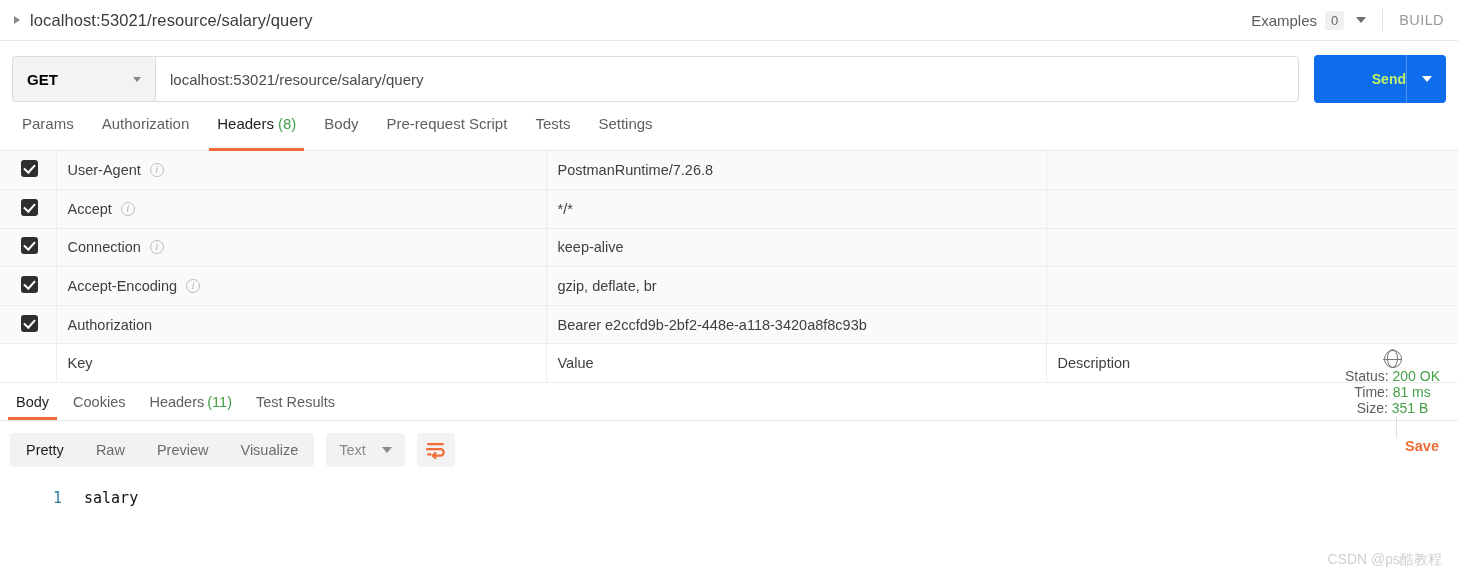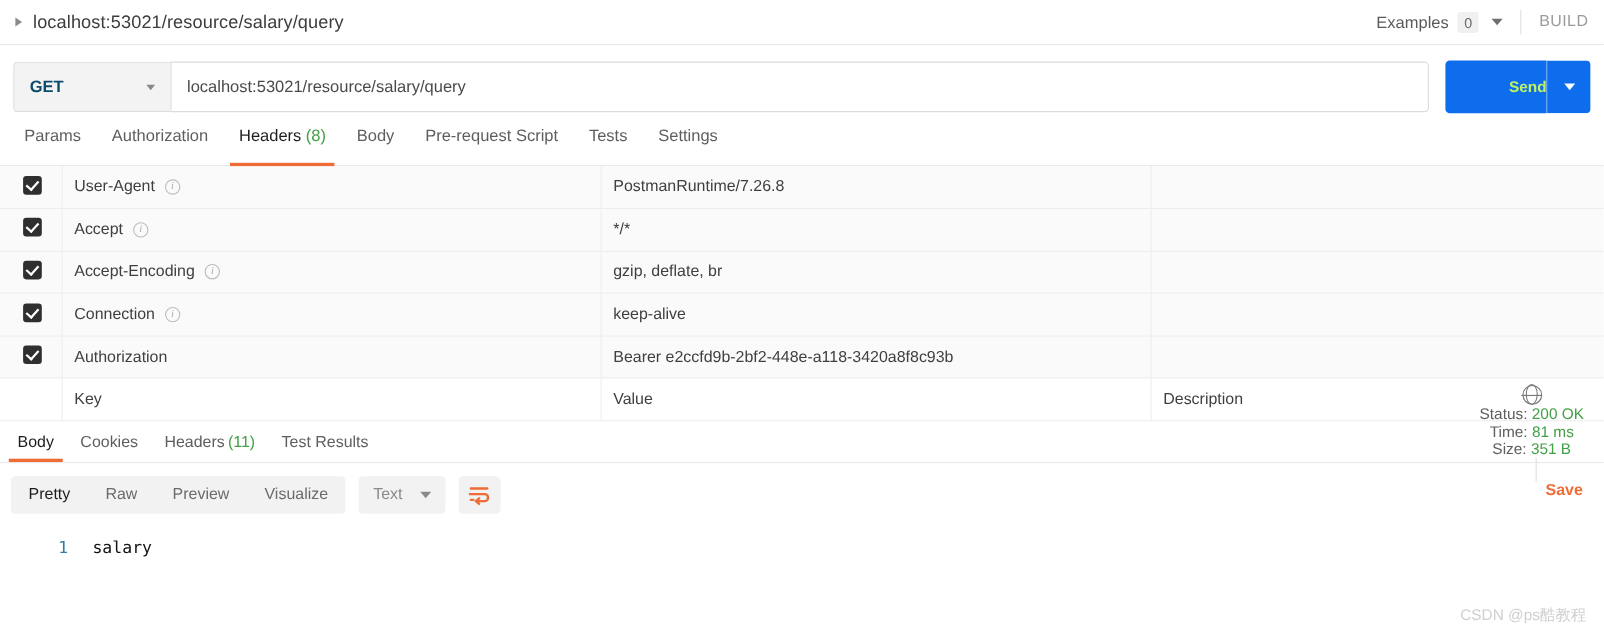--- a/index.html
+++ b/index.html
@@ -77,21 +77,21 @@
     width: 143px;
     height: 46px;
     border: 1px solid #dcdcdc;
     border-right: none;
     border-radius: 4px 0 0 4px;
     background: #f3f3f3;
     display: flex;
     align-items: center;
     padding: 0 14px;
     font-size: 15px;
-    color: #0c4a6e;
+    color: #000000;
     font-weight: 600;
   }
   .method-box .caret-down {
     border-top-color: #888;
     margin-left: auto;
     border-top-width: 5px;
     border-left-width: 4.5px;
     border-right-width: 4.5px;
   }
   .url-input {
@@ -435,38 +435,38 @@
       </td>
       <td class="val">*/*</td>
       <td class="desc"></td>
     </tr>
     <tr class="filled">
       <td class="chk">
         <span class="cb"></span>
       </td>
       <td class="key">
         <span class="keycell">
-          <span>Accept-Encoding</span>
+          <span>Connection</span>
           <span class="info-ic">i</span>
         </span>
       </td>
-      <td class="val">gzip, deflate, br</td>
+      <td class="val">keep-alive</td>
       <td class="desc"></td>
     </tr>
     <tr class="filled">
       <td class="chk">
         <span class="cb"></span>
       </td>
       <td class="key">
         <span class="keycell">
-          <span>Connection</span>
+          <span>Accept-Encoding</span>
           <span class="info-ic">i</span>
         </span>
       </td>
-      <td class="val">keep-alive</td>
+      <td class="val">gzip, deflate, br</td>
       <td class="desc"></td>
     </tr>
     <tr class="filled">
       <td class="chk">
         <span class="cb"></span>
       </td>
       <td class="key">
         <span class="keycell">
           <span>Authorization</span>
         </span>

